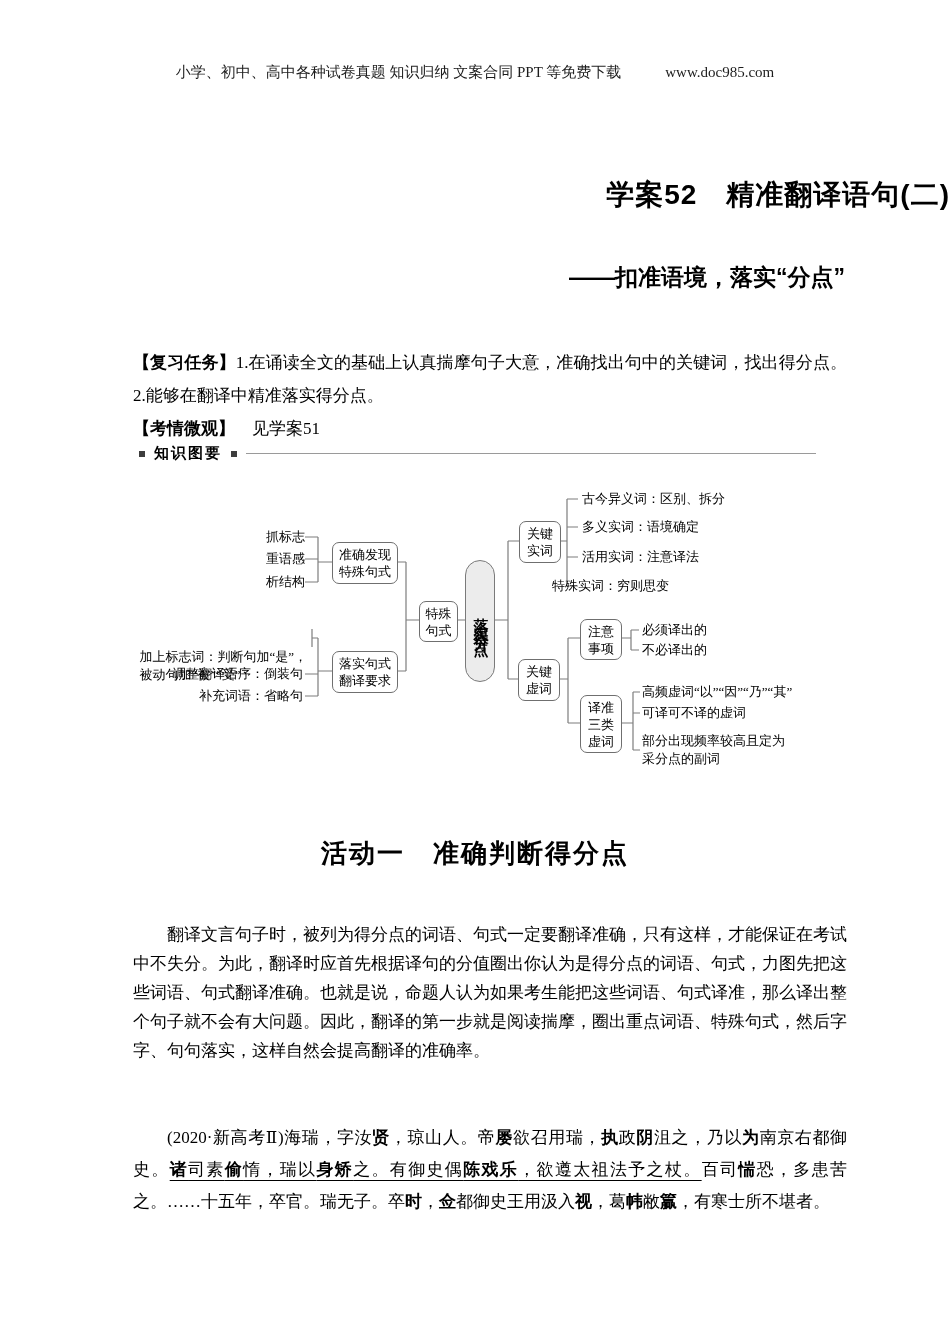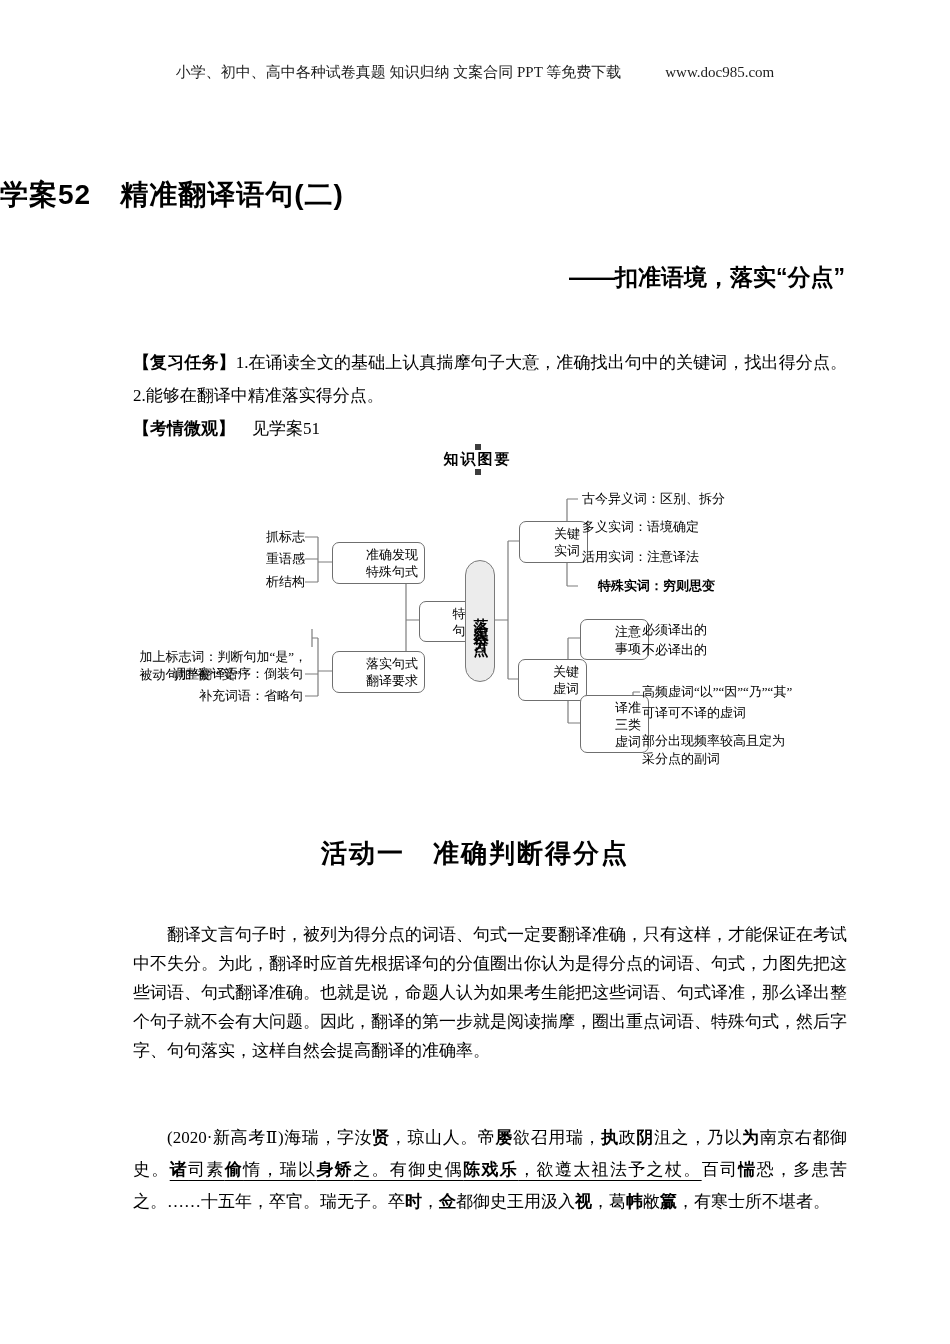--- a/index.html
+++ b/index.html
@@ -3,37 +3,37 @@
 <meta charset="utf-8">
 <style>
   html,body{margin:0;padding:0;background:#f2f2f2;}
   #page{
     position:relative;width:950px;height:1344px;margin:0 auto;
     background:#ffffff;color:#000;
     font-family:"Liberation Serif","DejaVu Serif",serif;
   }
   .hdr{position:absolute;top:63px;left:0;width:100%;text-align:center;font-size:15px;color:#1c1c1c;white-space:nowrap;}
   .hdr .url{margin-left:44px;}
-  .doc-title{position:absolute;top:176px;left:0;width:100%;text-align:left;
+  .doc-title{position:absolute;top:176px;left:0;width:100%;text-align:right;
     font-size:28px;font-weight:bold;font-family:"Liberation Sans","DejaVu Sans",sans-serif;letter-spacing:1px;}
   .doc-subtitle{position:absolute;top:262px;right:105px;
     font-size:23px;font-weight:bold;font-family:"Liberation Sans","DejaVu Sans",sans-serif;}
   .tasks{position:absolute;top:346px;left:133px;width:714px;font-size:17px;line-height:33px;text-align:justify;}
   .tasks p{margin:0;}
   .blk-label{font-weight:bold;font-family:"Liberation Sans","DejaVu Sans",sans-serif;}
-  .kb-hd{position:absolute;top:444px;left:139px;width:677px;display:flex;align-items:center;flex-direction:column;}
+  .kb-hd{position:absolute;top:444px;left:139px;width:677px;display:flex;align-items:center;}
   .sq{width:6px;height:6px;background:#3d3d3d;flex:none;}
   .kb-title{font-size:15px;font-weight:bold;font-family:"Liberation Sans","DejaVu Sans",sans-serif;margin:0 9px;letter-spacing:2px;}
   .kb-rule{flex:1;height:1px;background:#9a9a9a;margin-left:9px;}
 
   .diagram{position:absolute;top:485px;left:0;width:950px;height:300px;font-size:13px;}
   .diagram svg{position:absolute;left:0;top:0;}
   .dbox{position:absolute;border:1px solid #6f6f6f;border-radius:7px;background:#fff;
     display:flex;align-items:center;justify-content:center;text-align:center;
-    line-height:17px;white-space:pre-line;padding-left:27px;}
+    line-height:17px;white-space:pre-line;}
   .dcapsule{position:absolute;left:465px;top:75px;width:28px;height:120px;
     border:1px solid #7a7a7a;border-radius:15px;background:#ececec;
     writing-mode:vertical-rl;text-orientation:upright;text-align:center;
     font-weight:bold;font-size:15px;line-height:26px;letter-spacing:6px;}
   .dleaf{position:absolute;line-height:18px;white-space:pre-line;}
   .r{text-align:left;}
 
   .act-title{position:absolute;top:836px;left:0;width:100%;text-align:center;
     font-size:26px;font-weight:bold;font-family:"Liberation Sans","DejaVu Sans",sans-serif;letter-spacing:2px;}
   .para{position:absolute;top:920px;left:133px;width:714px;font-size:17px;line-height:29px;
@@ -99,21 +99,21 @@
     <div class="dbox" style="left:419px;top:116px;width:37px;height:39px;">特殊
 句式</div>
 
     <div class="dcapsule">落实得分点</div>
 
     <div class="dbox" style="left:519px;top:36px;width:40px;height:40px;">关键
 实词</div>
     <div class="dleaf" style="left:582px;top:5px;font-family:Liberation Serif, serif;">古今异义词：区别、拆分</div>
     <div class="dleaf" style="left:582px;top:33px;">多义实词：语境确定</div>
     <div class="dleaf" style="left:582px;top:63px;">活用实词：注意译法</div>
-    <div class="dleaf" style="left:598px;top:92px;font-weight:bold;">特殊实词：穷则思变</div>
+    <div class="dleaf" style="left:552px;top:92px;">特殊实词：穷则思变</div>
 
     <div class="dbox" style="left:518px;top:174px;width:40px;height:40px;">关键
 虚词</div>
     <div class="dbox" style="left:580px;top:134px;width:40px;height:39px;">注意
 事项</div>
     <div class="dleaf" style="left:642px;top:136px;">必须译出的</div>
     <div class="dleaf" style="left:642px;top:156px;">不必译出的</div>
 
     <div class="dbox" style="left:580px;top:210px;width:40px;height:56px;">译准
 三类

